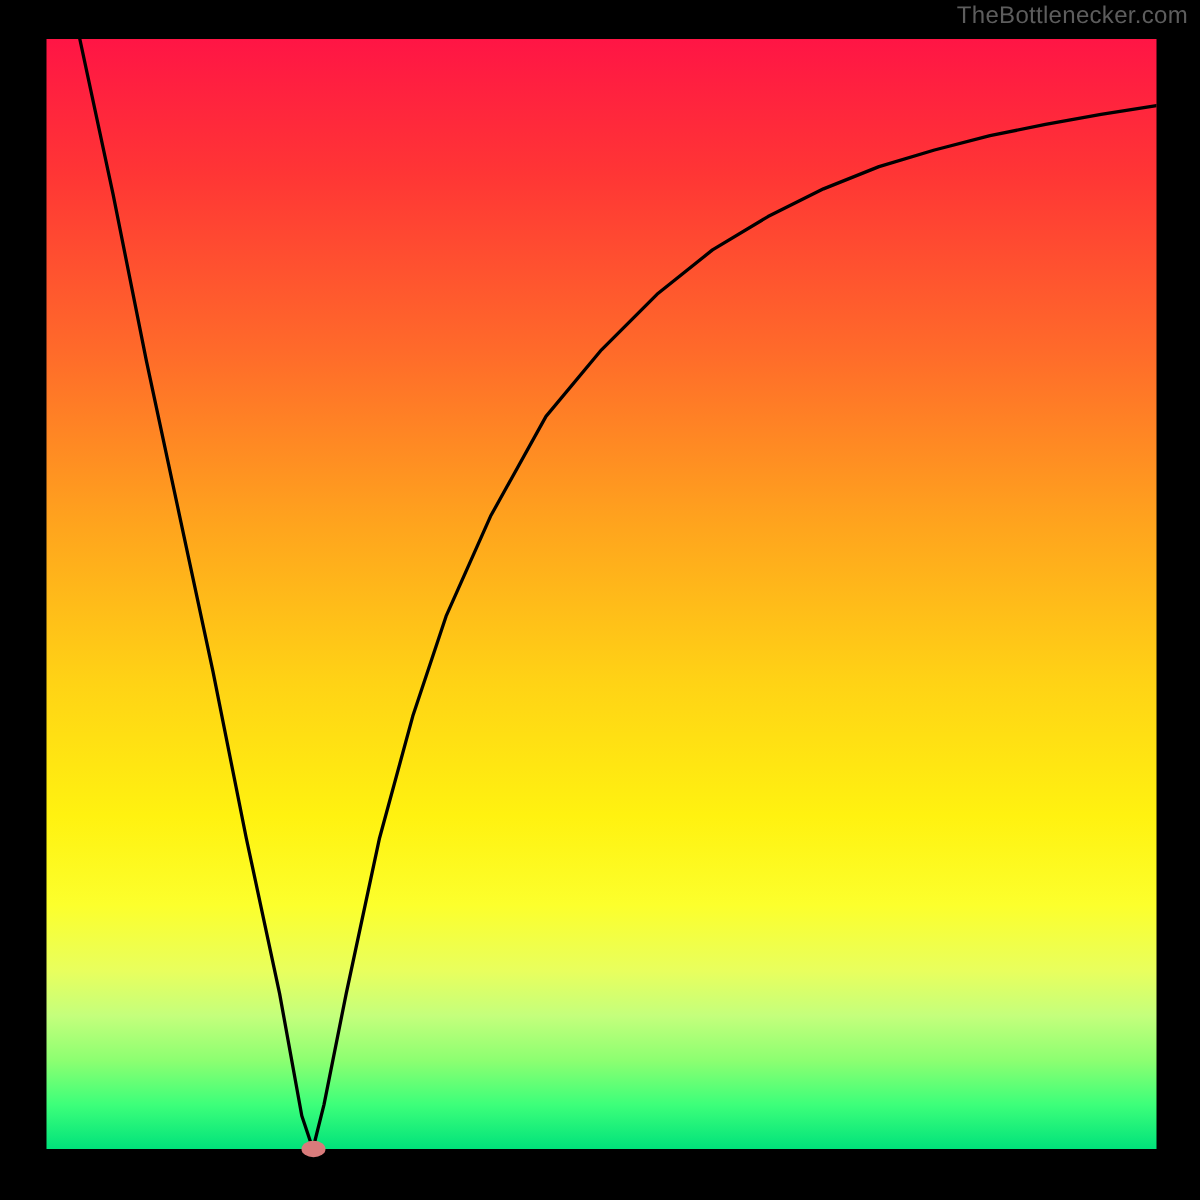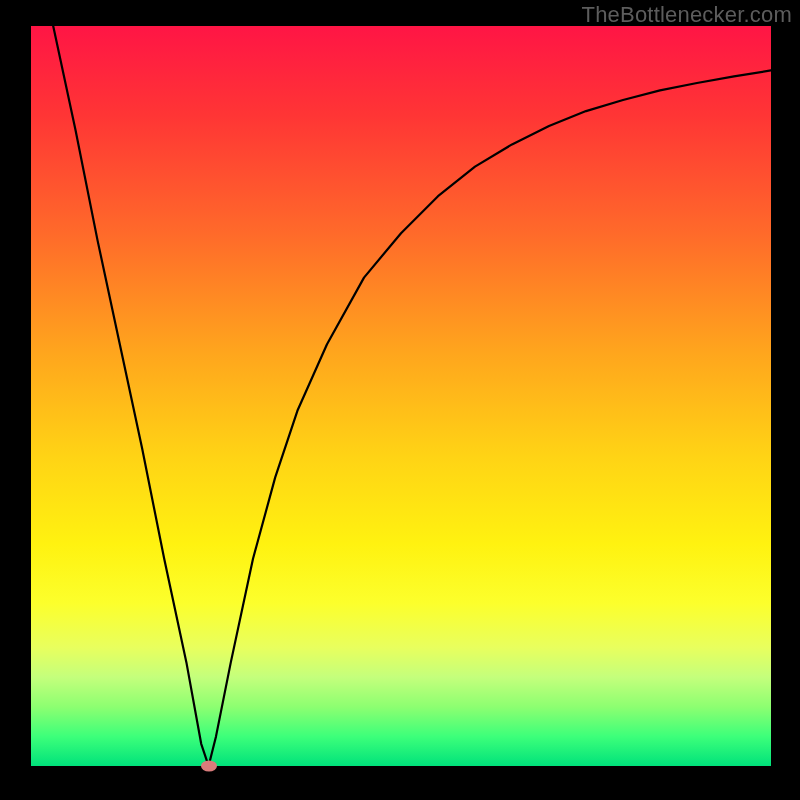--- a/index.html
+++ b/index.html
@@ -52,21 +52,21 @@
     height: 11px;
     background: #d97b7b;
     border-radius: 50%;
     transform: translate(-50%, -50%);
   }
   .watermark {
     position: absolute;
     top: 2px;
     right: 8px;
     color: #5d5d5d;
-    font-size: 22px;
+    font-size: 16px;
     letter-spacing: 0.2px;
   }
 </style>
 </head>
 <body>
 
 <div class="frame">
   <div class="watermark">TheBottlenecker.com</div>
   <div class="plot">
     <svg class="curve" viewBox="0 0 740 740" preserveAspectRatio="none">

